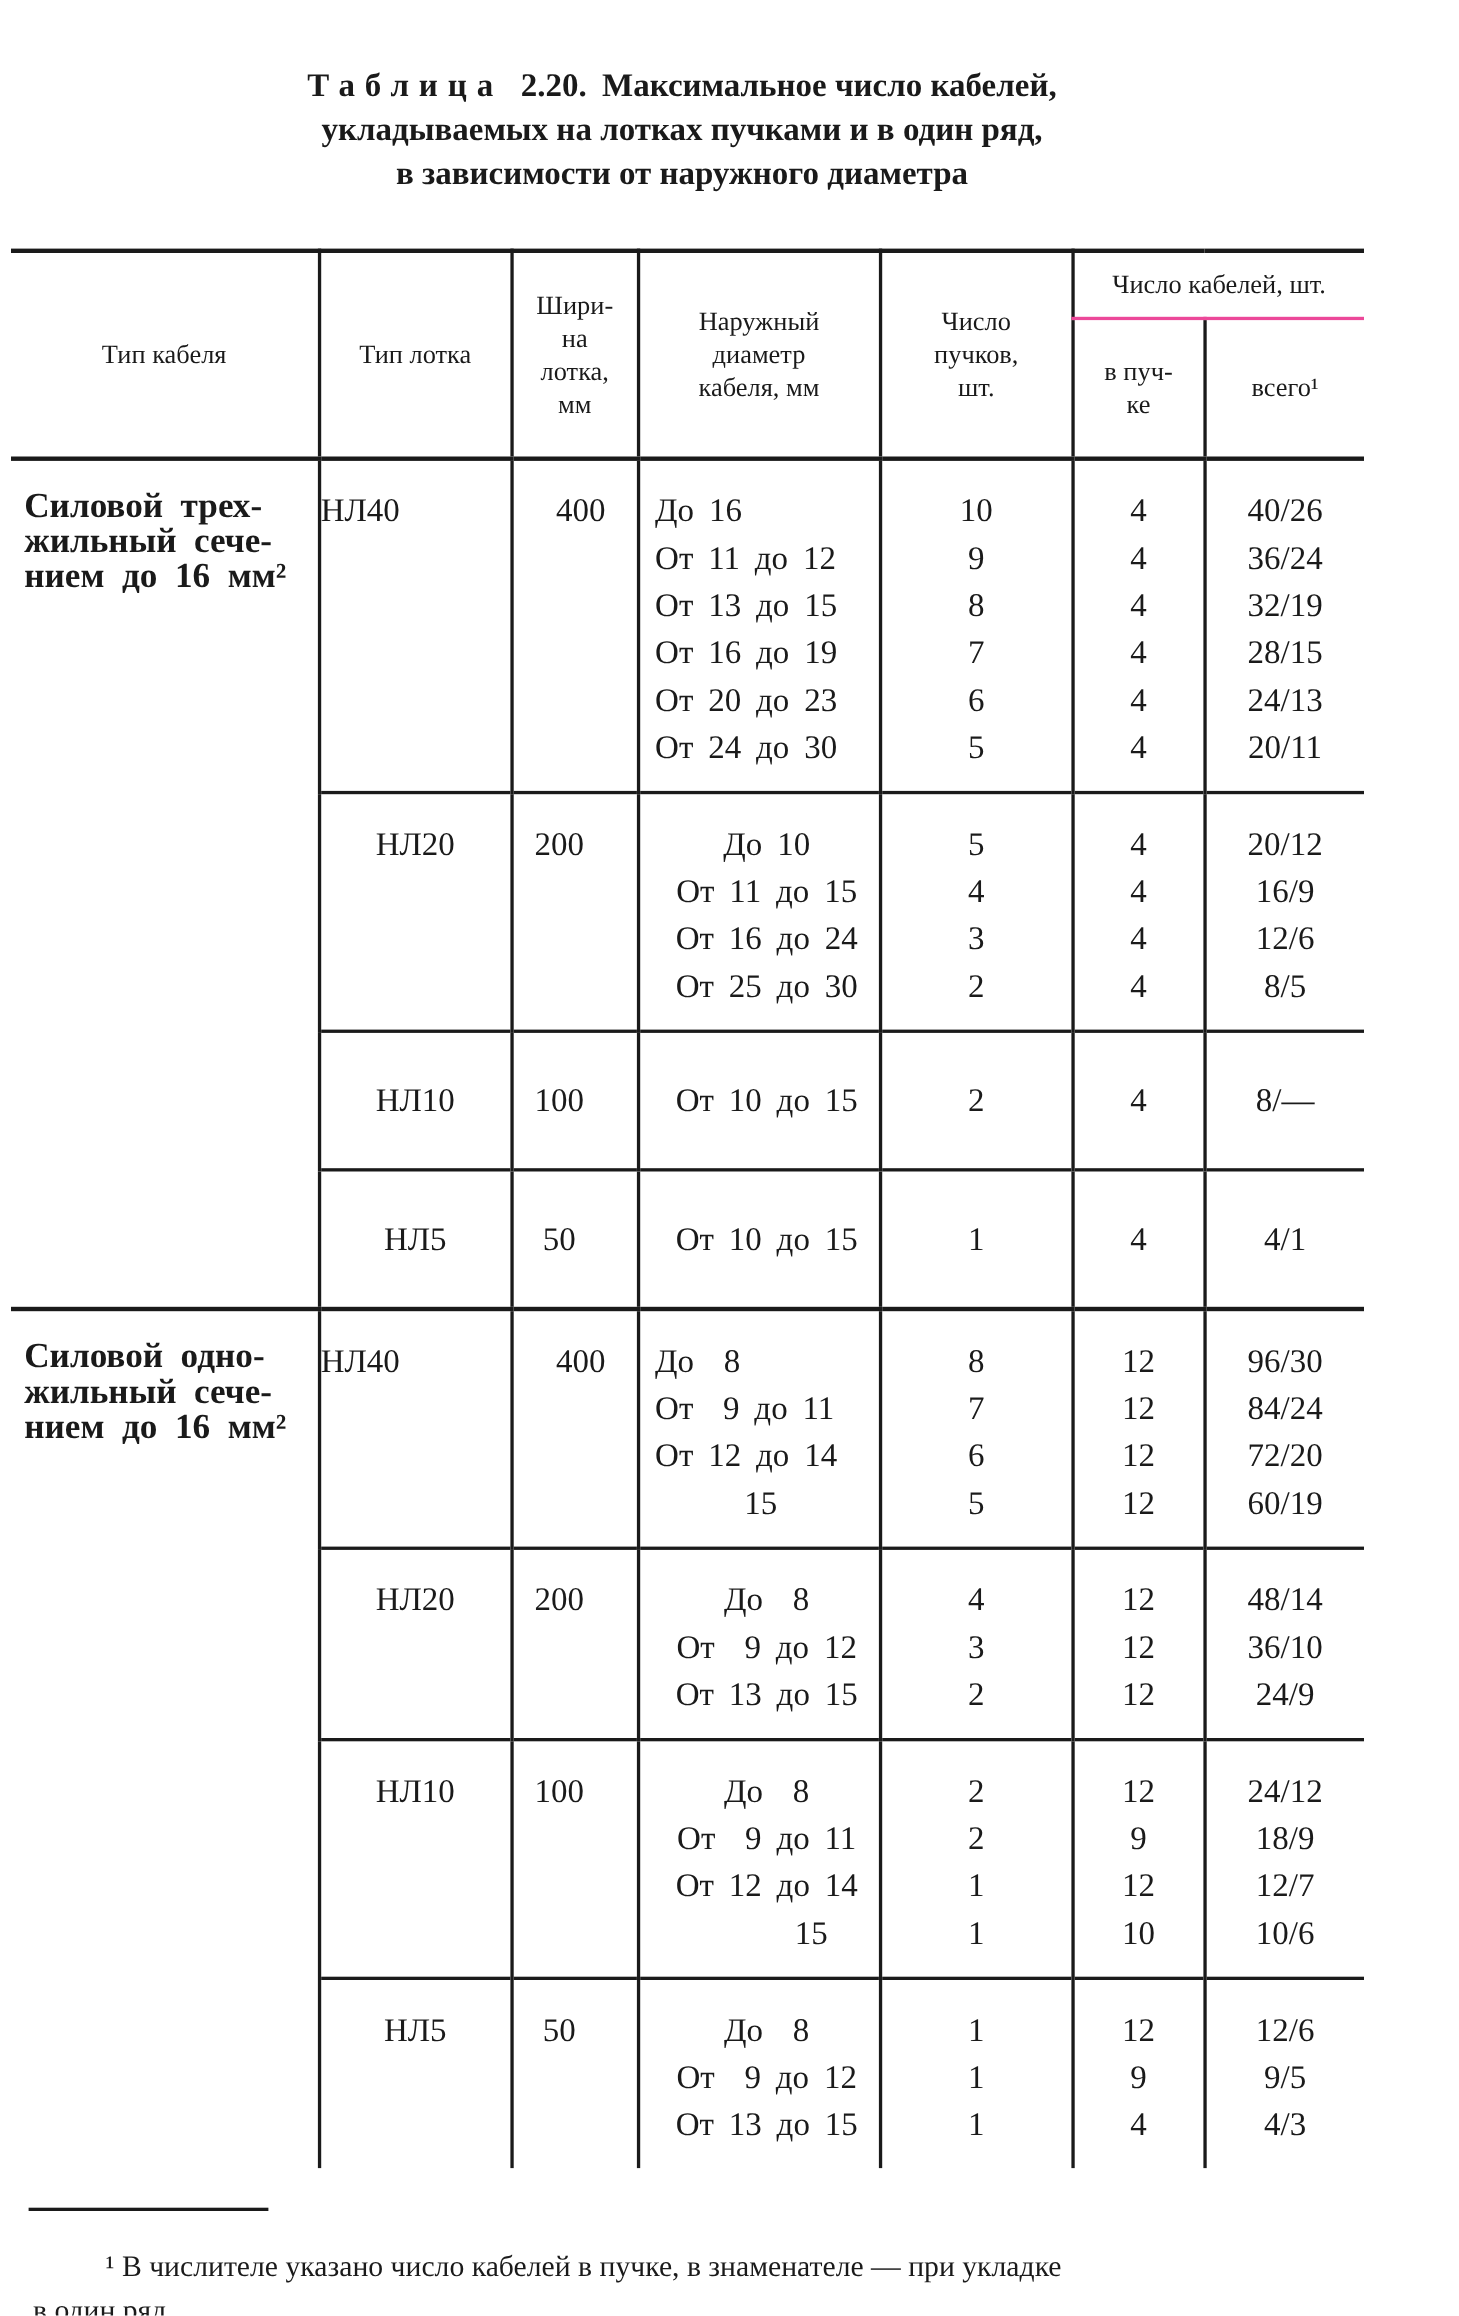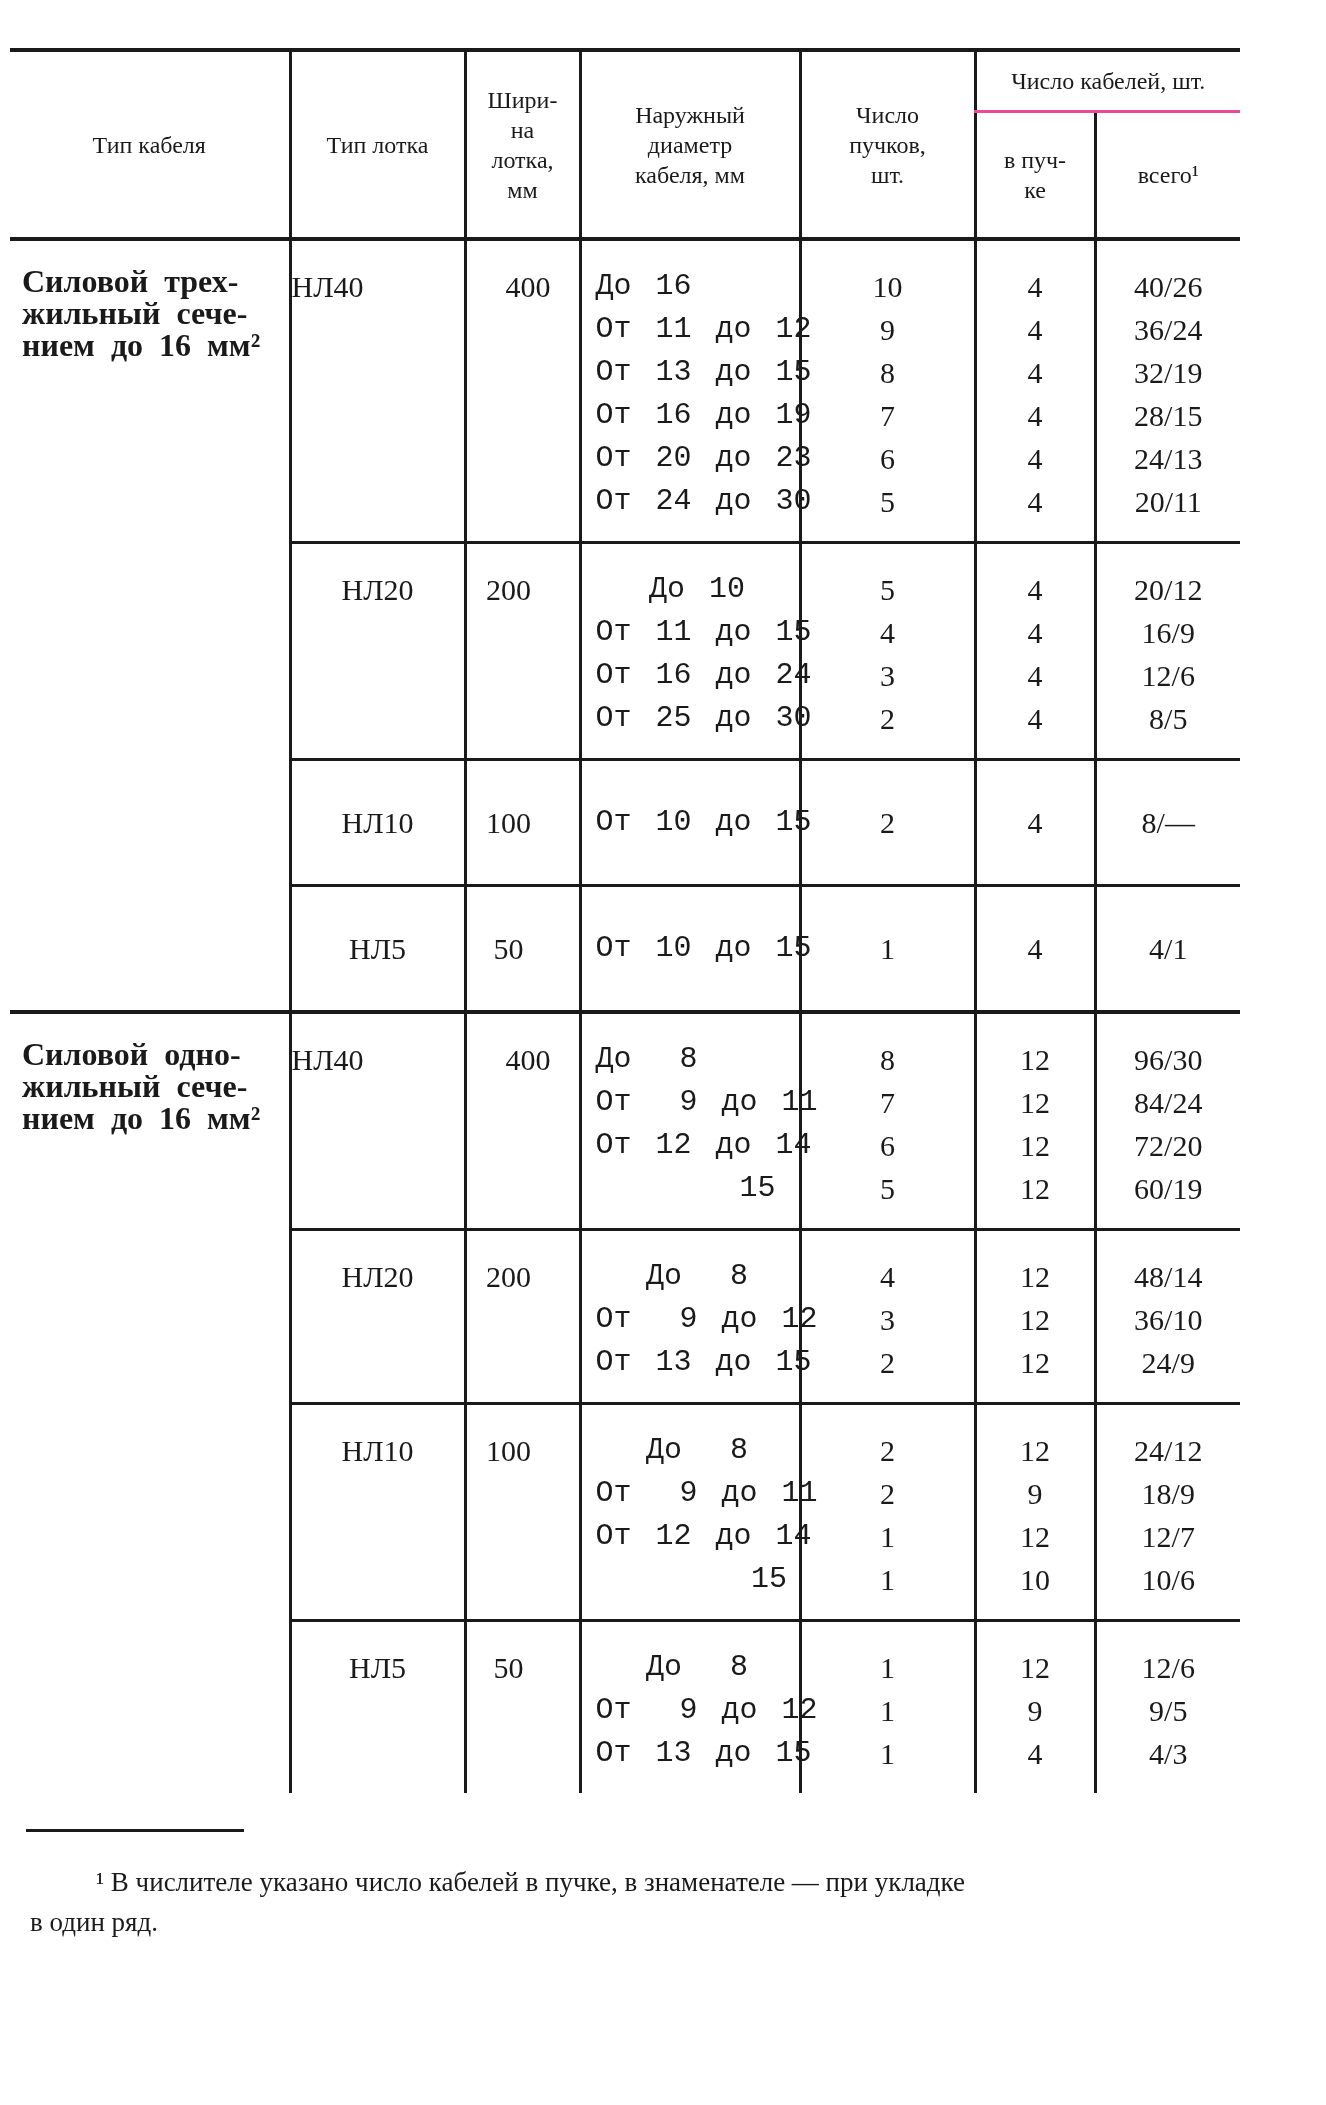--- a/index.html
+++ b/index.html
@@ -63,21 +63,21 @@
     line-height: 32px;
     padding-left: 12px;
     padding-right: 4px;
     white-space: pre-line;
     word-spacing: 8px;
     font-weight: bold;
   }
   td.tray  { padding-left: 0; line-height: 43px; }
   td.width { text-align: right; padding-right: 28px; line-height: 43px; margin-left: 22px; }
   td.dia   { padding-left: 14px; }
-  td.dia .ln { white-space: pre; word-spacing: 6px; font-family: Liberation Mono, monospace; }
+  td.dia .ln { white-space: pre; word-spacing: 6px; }
   td.num   { text-align: center; }
 
   
   .foot-rule {
     width: 218px; height: 3px;
     background: #1a1a1a;
     margin: 36px 0 0 26px;
   }
   .footnote {
     margin: 30px 0 0 30px;
@@ -86,20 +86,27 @@
     line-height: 40px;
     white-space: pre-line;
     text-indent: 66px;
   }
 </style>
 </head>
 <body>
 
 <div class="page">
 
+  <div class="title">
+    <div class="title-line">
+      <span class="title-word">Таблица</span><span class="title-num">2.20.</span><span>Максимальное число кабелей,</span>
+    </div>
+    <div class="title-line">укладываемых на лотках пучками и в один ряд,</div>
+    <div class="title-line">в зависимости от наружного диаметра</div>
+  </div>
 
   <table class="cables">
     <colgroup>
       <col style="width:280px">
         <col style="width:175px">
         <col style="width:115px">
       <col style="width:220px">
         <col style="width:175px">
         <col style="width:120px">
       <col style="width:145px">

